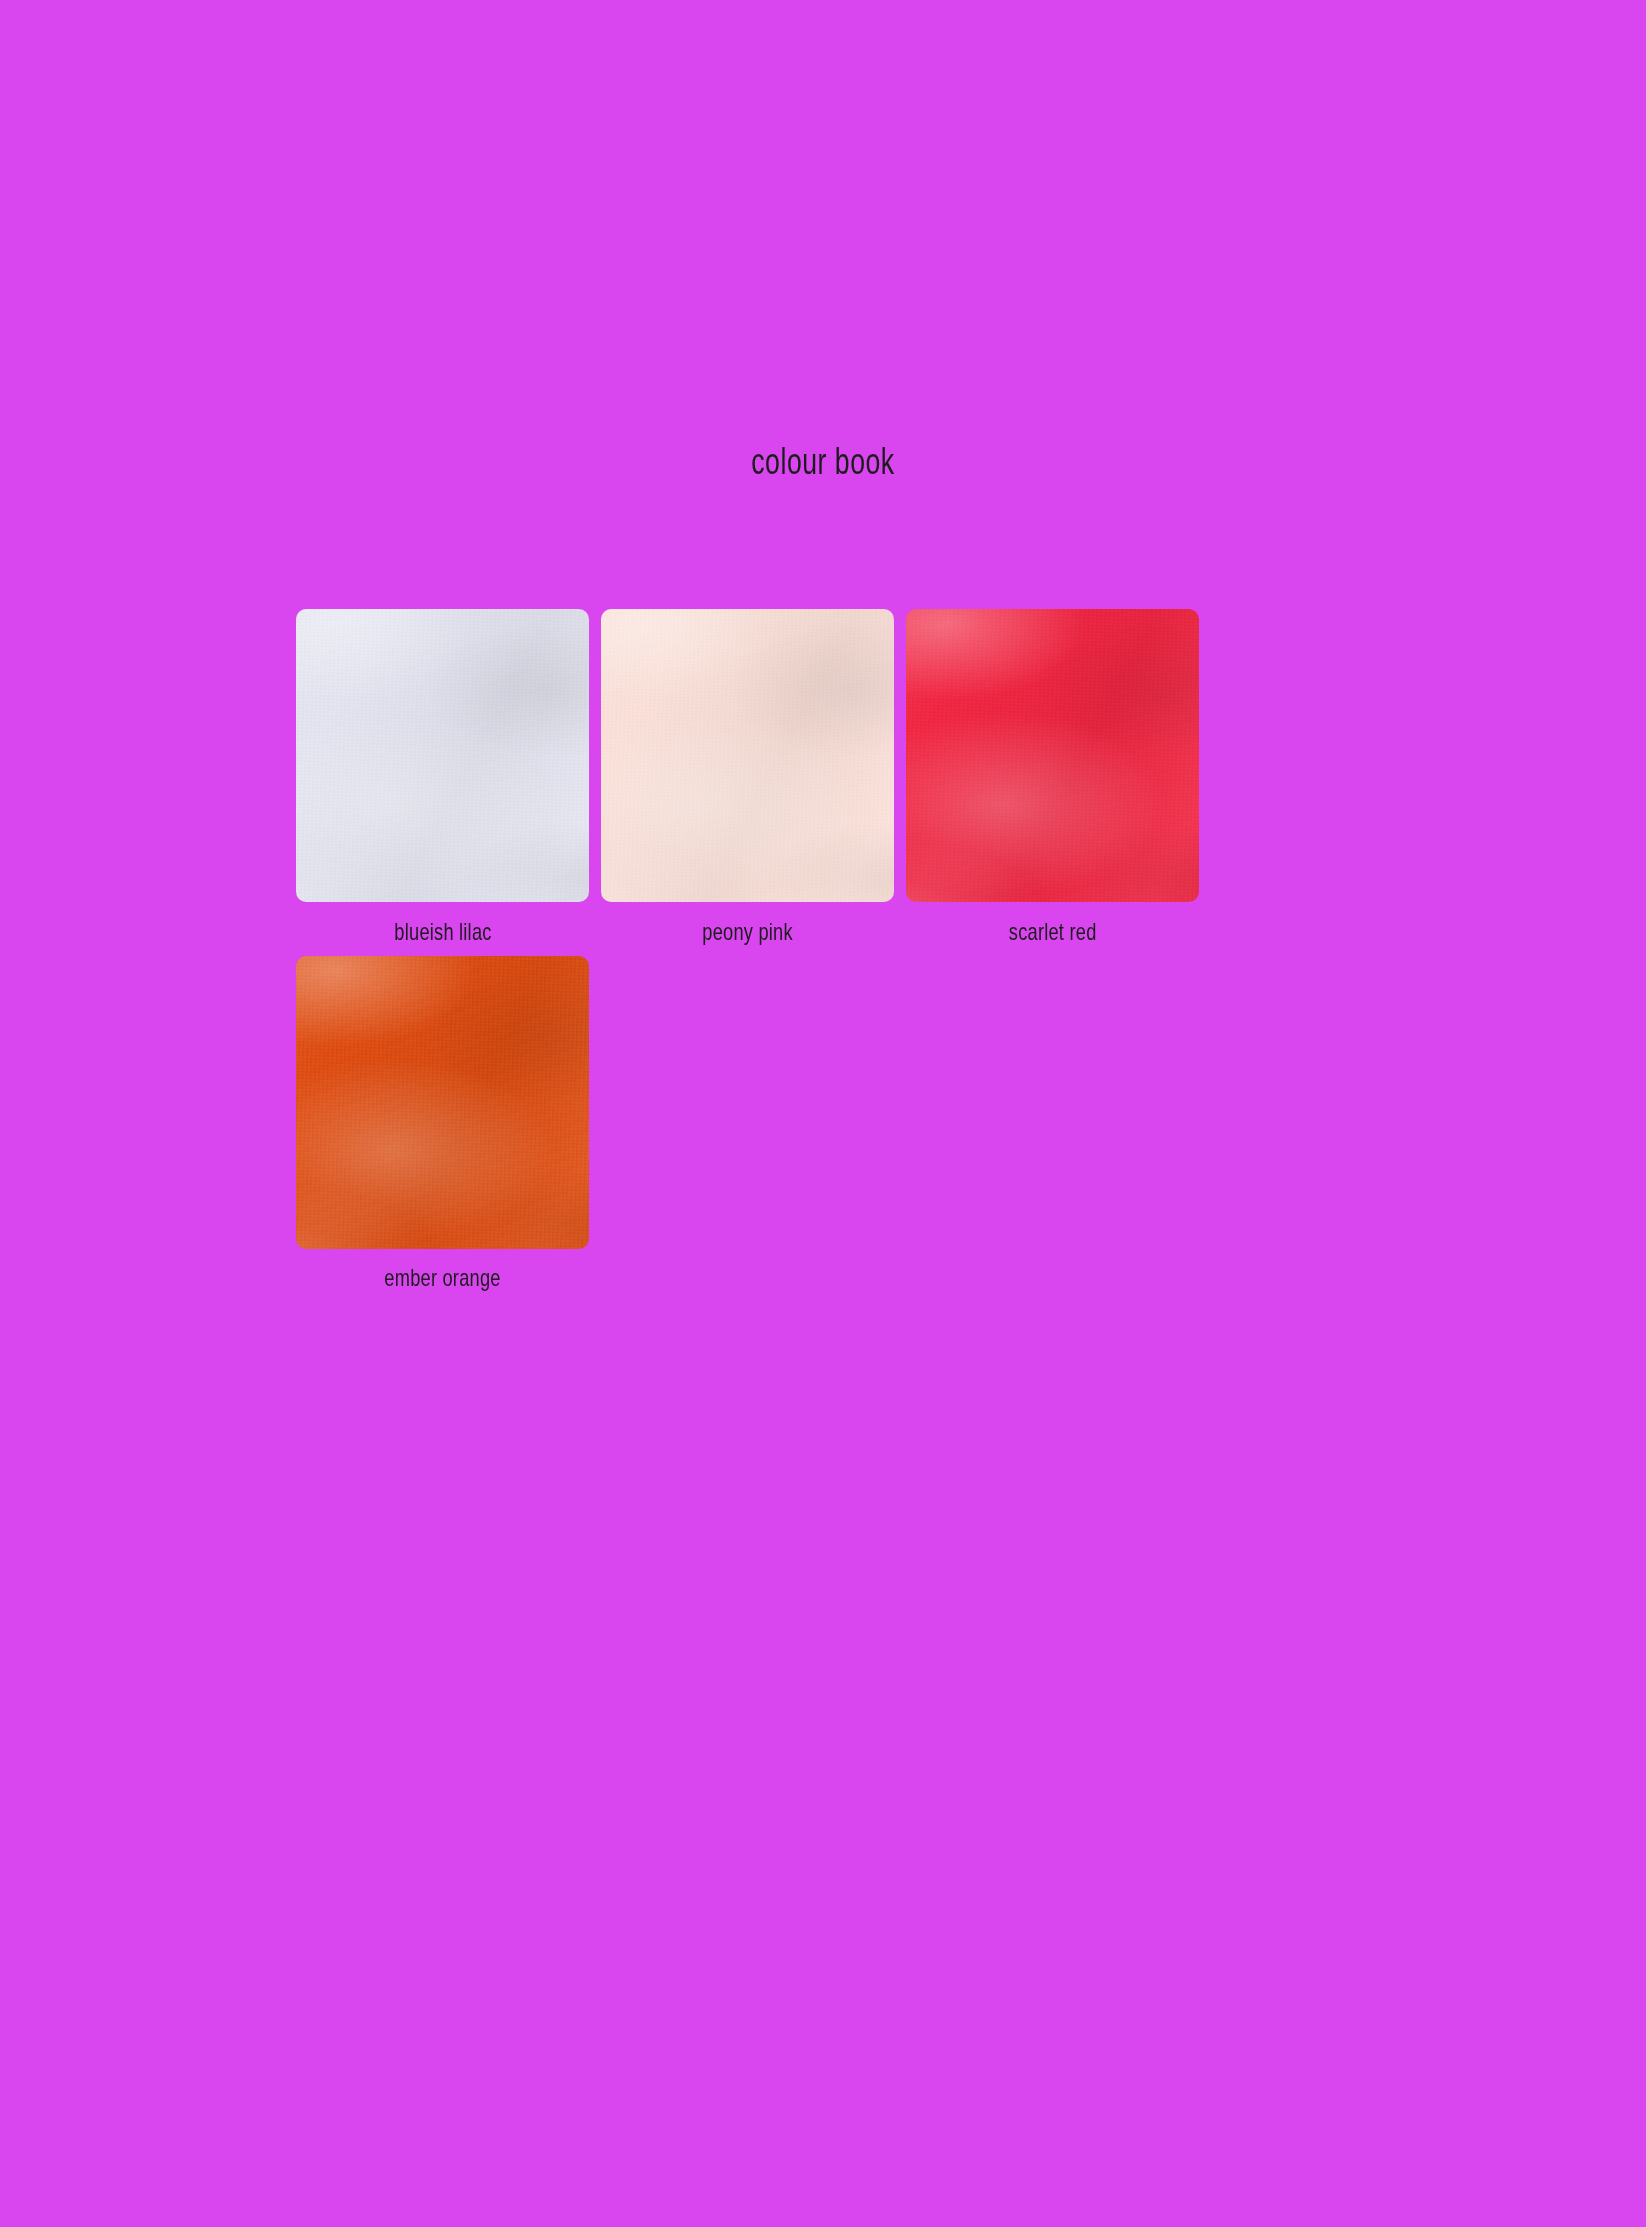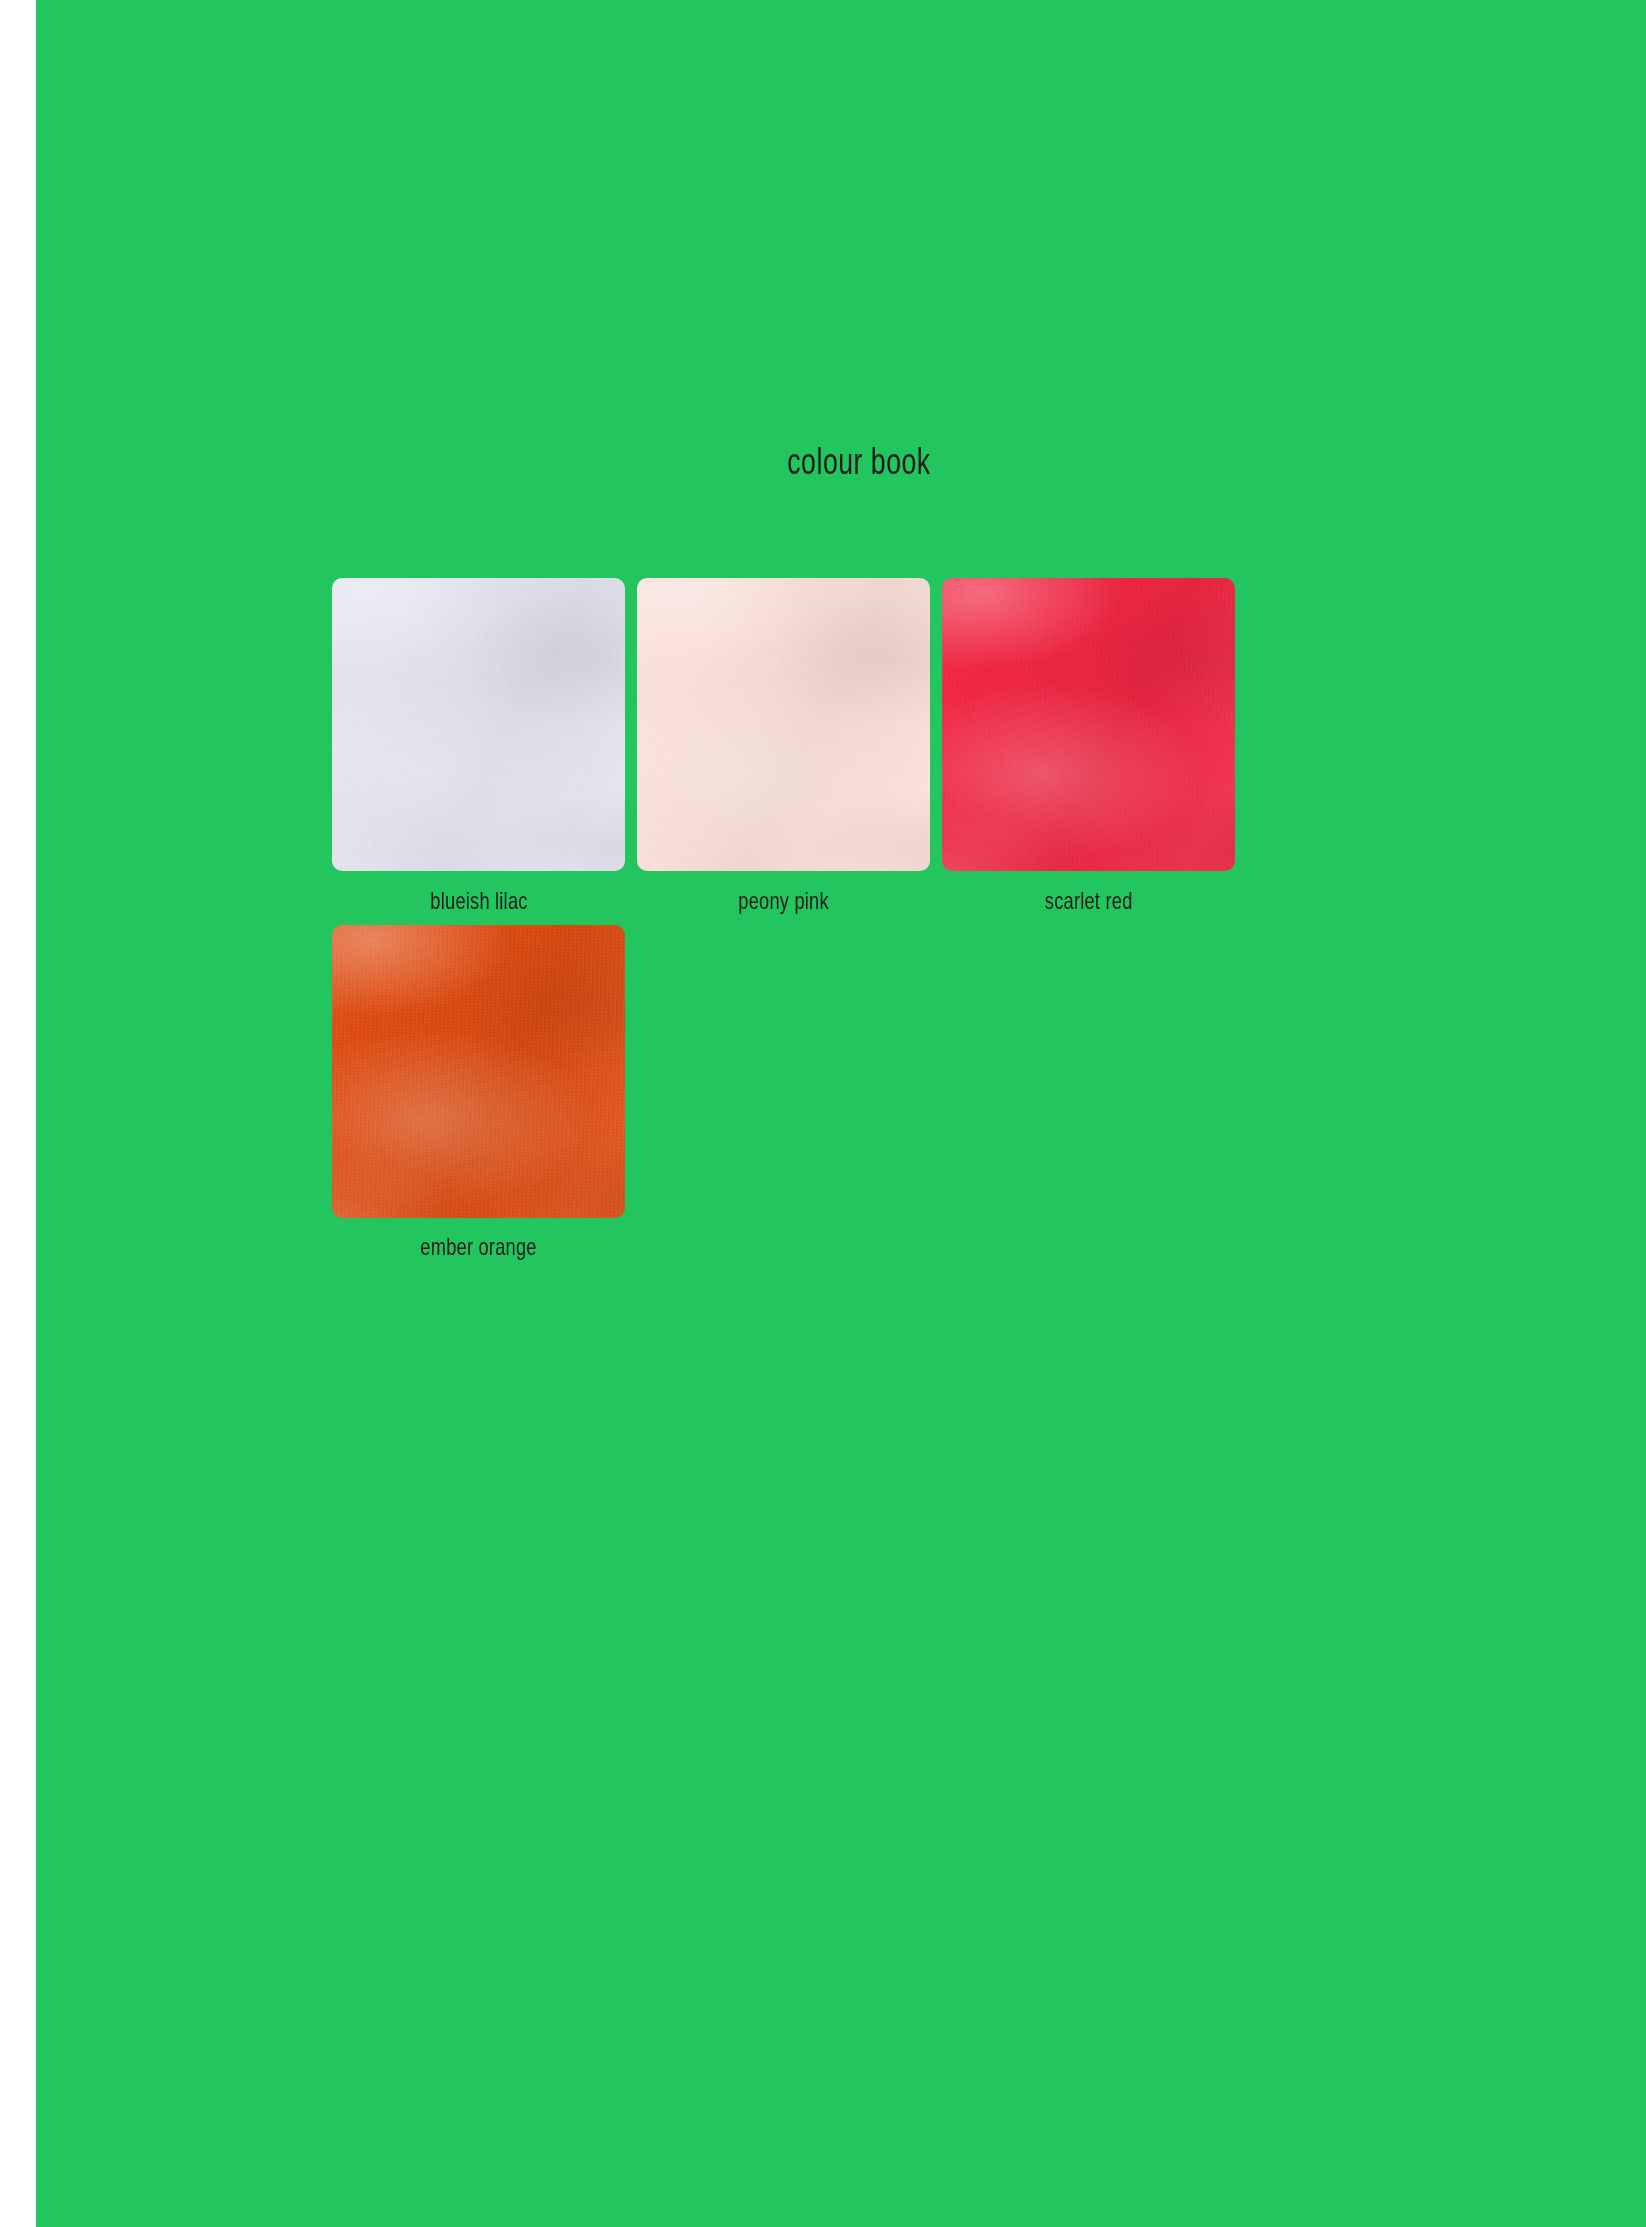--- a/index.html
+++ b/index.html
@@ -13,22 +13,21 @@
     height: 2227px;
     position: relative;
     overflow: hidden;
     font-family: "Liberation Sans", "DejaVu Sans", sans-serif;
     -webkit-font-smoothing: antialiased;
   }
 
   .page {
     position: absolute;
     inset: 0;
-    background: #22c55e;
-    margin-left: 36px;
+    background: #d946ef;
   }
 
   
   .page-title {
     position: absolute;
     top: 444px;
     left: 0;
     width: 1646px;
     text-align: center;
     font-size: 36px;
@@ -37,21 +36,21 @@
     color: #1c1c1c;
     line-height: 1;
     transform: scaleX(0.74);
     transform-origin: center top;
     white-space: nowrap;
   }
 
   
   .swatch-grid {
     position: absolute;
-    top: 578px;
+    top: 609px;
     left: 296px;
     width: 1048px;
     display: grid;
     grid-template-columns: repeat(3, 293px);
     grid-template-rows: repeat(3, auto);
     column-gap: 84px;
     row-gap: 121px;
     gap: 12px;
   }
 

